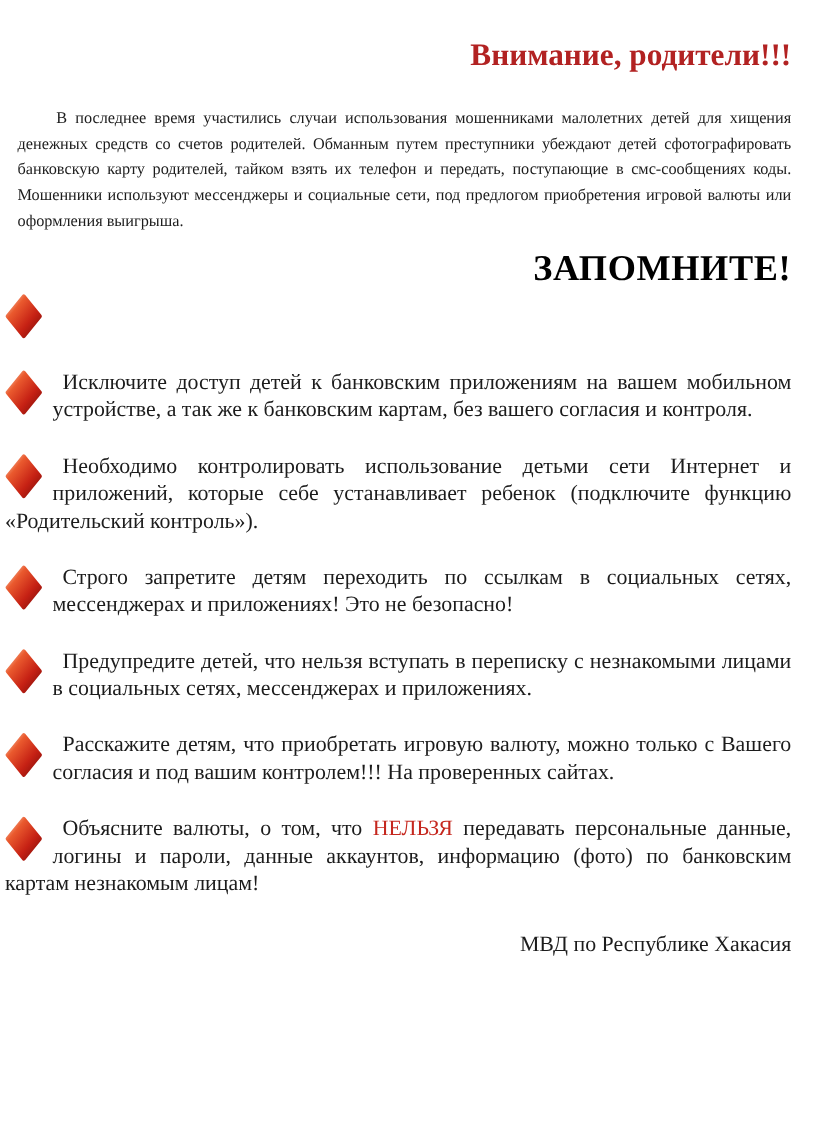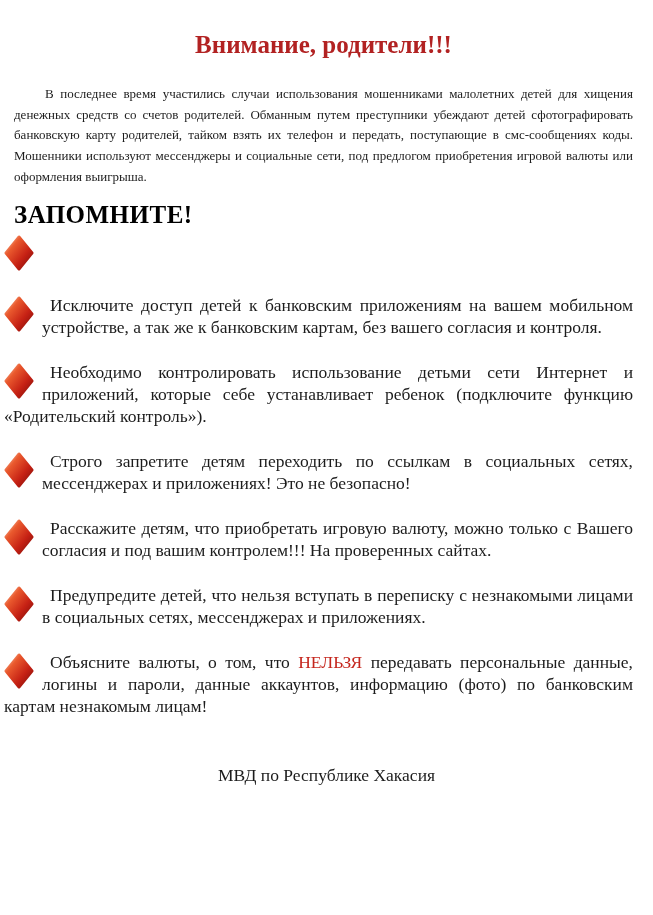--- a/index.html
+++ b/index.html
@@ -13,39 +13,39 @@
     background: #ffffff;
     font-family: "Liberation Serif", "DejaVu Serif", serif;
     color: #1c1c1c;
     overflow: hidden;
     --title-red: #b22222;
     --emphasis-red: #c5271e;
   }
 
   .title {
     margin: 0;
-    text-align: center;
+    text-align: right;
     font-size: 25px;
     line-height: 30px;
     font-weight: 700;
     color: var(--title-red);
   }
 
   .intro {
     margin: 24px 0 0 0;
     font-size: 13px;
     line-height: 20.7px;
     text-align: justify;
     text-indent: 31px;
   }
 
   .remember {
     margin: 12px 0 3px 0;
-    text-align: left;
-    font-size: 25px;
+    text-align: right;
+    font-size: 29px;
     line-height: 30px;
     font-weight: 700;
     color: #000000;
     letter-spacing: 0.5px;
   }
 
   .bullet {
     margin: 0 0 23px -10px;
     font-size: 17.5px;
     line-height: 22px;
@@ -69,24 +69,24 @@
 
   .closing {
     margin: 2px 0 0 0;
     font-size: 17.5px;
     line-height: 20.7px;
     text-align: justify;
     text-indent: 33px;
   }
 
   .footer {
-    margin: 48px 0 0 6px;
+    margin: 28px 0 0 6px;
     font-size: 17.5px;
     line-height: 21px;
-    text-align: center;
+    text-align: right;
   }
 </style>
 </head>
 <body>
 
 <div class="page" style="--title-red: #b22222; --emphasis-red: #c5271e;">
 
   <h1 class="title">Внимание, родители!!!</h1>
 
   <p class="intro">В последнее время участились случаи использования мошенниками малолетних детей для хищения денежных средств со счетов родителей. Обманным путем преступники убеждают детей сфотографировать банковскую карту родителей, тайком взять их телефон и передать, поступающие в смс-сообщениях коды. Мошенники используют мессенджеры и социальные сети, под предлогом приобретения игровой валюты или оформления выигрыша.</p>
@@ -168,54 +168,54 @@
           <linearGradient id="diamondGrad" x1="0%" y1="0%" x2="100%" y2="100%">
             <stop offset="0%" stop-color="#fbd9c0"></stop>
             <stop offset="28%" stop-color="#ea5a2e"></stop>
             <stop offset="65%" stop-color="#c62114"></stop>
             <stop offset="100%" stop-color="#7c0d08"></stop>
           </linearGradient>
         </defs>
         <path d="M15 2 L28 18 L15 34 L2 18 Z" fill="url(#diamondGrad)" stroke="url(#diamondGrad)" stroke-width="3" stroke-linejoin="round"></path>
       </svg>
     </span>
+    <span class="bullet-text"><span>Предупредите детей, что нельзя вступать в переписку с незнакомыми лицами в социальных сетях, мессенджерах и приложениях.</span></span>
+  </div>
+
+  <div class="bullet">
+    <span class="diamond-wrap">
+      <svg width="30" height="36" viewBox="0 0 30 36" aria-hidden="true">
+        <defs>
+          <linearGradient id="diamondGrad" x1="0%" y1="0%" x2="100%" y2="100%">
+            <stop offset="0%" stop-color="#fbd9c0"></stop>
+            <stop offset="28%" stop-color="#ea5a2e"></stop>
+            <stop offset="65%" stop-color="#c62114"></stop>
+            <stop offset="100%" stop-color="#7c0d08"></stop>
+          </linearGradient>
+        </defs>
+        <path d="M15 2 L28 18 L15 34 L2 18 Z" fill="url(#diamondGrad)" stroke="url(#diamondGrad)" stroke-width="3" stroke-linejoin="round"></path>
+      </svg>
+    </span>
     <span class="bullet-text"><span>Расскажите детям, что приобретать игровую валюту, можно только с Вашего согласия и под вашим контролем!!! На проверенных сайтах.</span></span>
   </div>
 
   <div class="bullet">
     <span class="diamond-wrap">
       <svg width="30" height="36" viewBox="0 0 30 36" aria-hidden="true">
         <defs>
           <linearGradient id="diamondGrad" x1="0%" y1="0%" x2="100%" y2="100%">
             <stop offset="0%" stop-color="#fbd9c0"></stop>
             <stop offset="28%" stop-color="#ea5a2e"></stop>
             <stop offset="65%" stop-color="#c62114"></stop>
             <stop offset="100%" stop-color="#7c0d08"></stop>
           </linearGradient>
         </defs>
         <path d="M15 2 L28 18 L15 34 L2 18 Z" fill="url(#diamondGrad)" stroke="url(#diamondGrad)" stroke-width="3" stroke-linejoin="round"></path>
       </svg>
     </span>
-    <span class="bullet-text"><span>Предупредите детей, что нельзя вступать в переписку с незнакомыми лицами в социальных сетях, мессенджерах и приложениях.</span></span>
-  </div>
-
-  <div class="bullet">
-    <span class="diamond-wrap">
-      <svg width="30" height="36" viewBox="0 0 30 36" aria-hidden="true">
-        <defs>
-          <linearGradient id="diamondGrad" x1="0%" y1="0%" x2="100%" y2="100%">
-            <stop offset="0%" stop-color="#fbd9c0"></stop>
-            <stop offset="28%" stop-color="#ea5a2e"></stop>
-            <stop offset="65%" stop-color="#c62114"></stop>
-            <stop offset="100%" stop-color="#7c0d08"></stop>
-          </linearGradient>
-        </defs>
-        <path d="M15 2 L28 18 L15 34 L2 18 Z" fill="url(#diamondGrad)" stroke="url(#diamondGrad)" stroke-width="3" stroke-linejoin="round"></path>
-      </svg>
-    </span>
     <span class="bullet-text"><span>Объясните валюты, о том, что </span><span class="em-red">НЕЛЬЗЯ</span><span> передавать персональные данные, логины и пароли, данные аккаунтов, информацию (фото) по банковским картам незнакомым лицам!</span></span>
   </div>
 </div>
 
 
   <p class="footer">МВД по Республике Хакасия</p>
 
 </div>
 
 </body></html>

